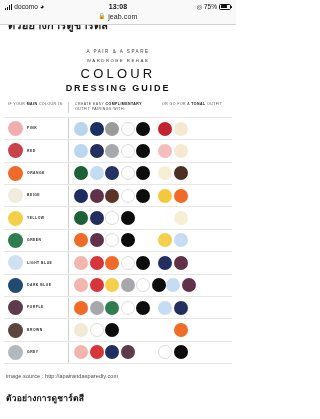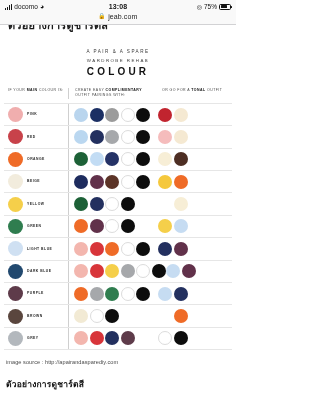--- a/index.html
+++ b/index.html
@@ -65,21 +65,21 @@
   .titleblock{text-align:center;padding:12px 0 9px;}
   .brand{
     font-size:4.6px;letter-spacing:1.5px;color:#3a3a3a;
     margin-bottom:3.5px;text-transform:uppercase;
   }
   .sub{
     font-size:4.4px;letter-spacing:1.45px;color:#3a3a3a;
     margin-bottom:3.5px;text-transform:uppercase;
   }
   .t1{
-    font-size:10px;letter-spacing:3.2px;color:#111;font-weight:700;
+    font-size:13px;letter-spacing:3.2px;color:#111;font-weight:400;
     margin-bottom:2px;
   }
   .t2{
     font-size:9px;letter-spacing:1.9px;color:#111;font-weight:700;
   }
 
   
   .headrow{
     display:flex;align-items:flex-start;
     padding:0 4px 4px 4px;
@@ -170,20 +170,21 @@
   <div class="thaiclip">ตัวอย่างการดูชาร์ตสี</div>
 </div>
 <div class="clip-divider"></div>
 
 <div class="page">
 
   <div class="titleblock">
     <div class="brand">A PAIR &amp; A SPARE</div>
     <div class="sub">WARDROBE REHAB</div>
     <div class="t1">COLOUR</div>
+    <div class="t2">DRESSING GUIDE</div>
   </div>
 
   <div class="headrow">
     <div class="h-main">
       <div class="hl"><span>IF YOUR </span><b>MAIN</b><span> COLOUR IS:</span></div>
     </div>
     <div class="h-comp">
       <div class="hl"><span>CREATE EASY </span><b>COMPLIMENTARY</b><span> OUTFIT PAIRINGS WITH:</span></div>
     </div>
     <div class="h-tonal">

